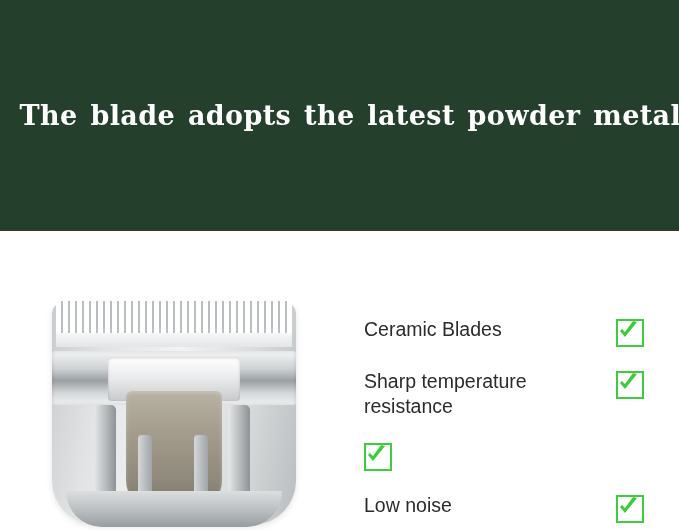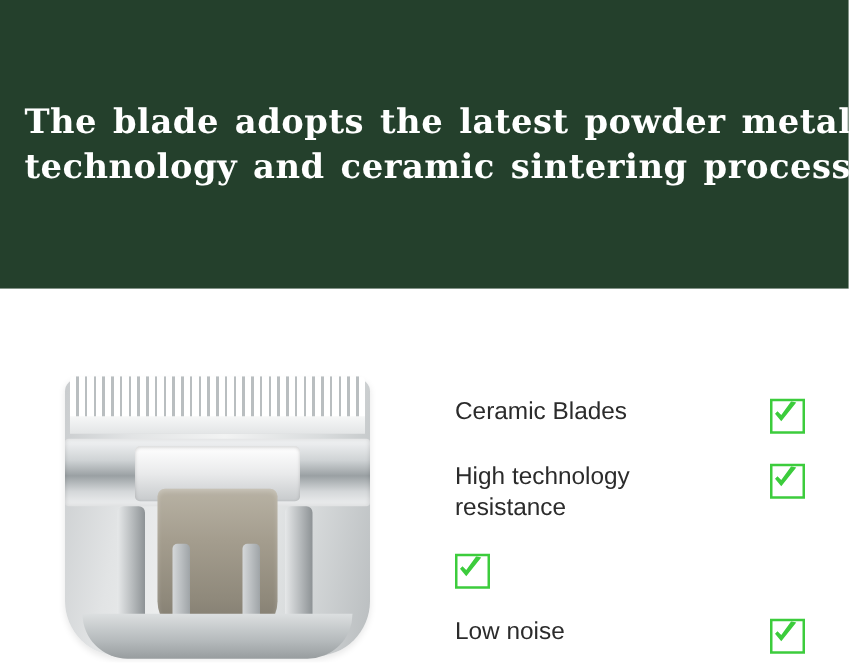--- a/index.html
+++ b/index.html
@@ -202,21 +202,20 @@
   .check-box svg { display: block; }
 </style>
 </head>
 <body>
 
 <div class="page">
 
   <div class="banner">
     <div class="banner-inner">
       <div class="banner-line">The blade adopts the latest powder metallurgy</div>
-      <div class="banner-line">technology and ceramic sintering process</div>
     </div>
   </div>
 
   <div class="content">
 
     <div class="photo">
       <div class="blade-body"></div>
       <div class="teeth"></div>
       <div class="chrome-band"></div>
       <div class="chrome-notch"></div>
@@ -233,21 +232,21 @@
       <div class="feature-row">
         <div class="feature-label">Ceramic Blades</div>
         <div class="check-box">
           <svg width="20" height="20" viewBox="0 0 20 20" aria-hidden="true">
             <path d="M2 10 L7 16 L19 1 L15 0 L7 11 L4 8 Z" fill="#3ccc3c"></path>
           </svg>
         </div>
       </div>
 
       <div class="feature-row">
-        <div class="feature-label">High technology resistance</div>
+        <div class="feature-label">Sharp temperature resistance</div>
         <div class="check-box">
           <svg width="20" height="20" viewBox="0 0 20 20" aria-hidden="true">
             <path d="M2 10 L7 16 L19 1 L15 0 L7 11 L4 8 Z" fill="#3ccc3c"></path>
           </svg>
         </div>
       </div>
 
       <div class="feature-row">
         <div class="check-box">
           <svg width="20" height="20" viewBox="0 0 20 20" aria-hidden="true">

